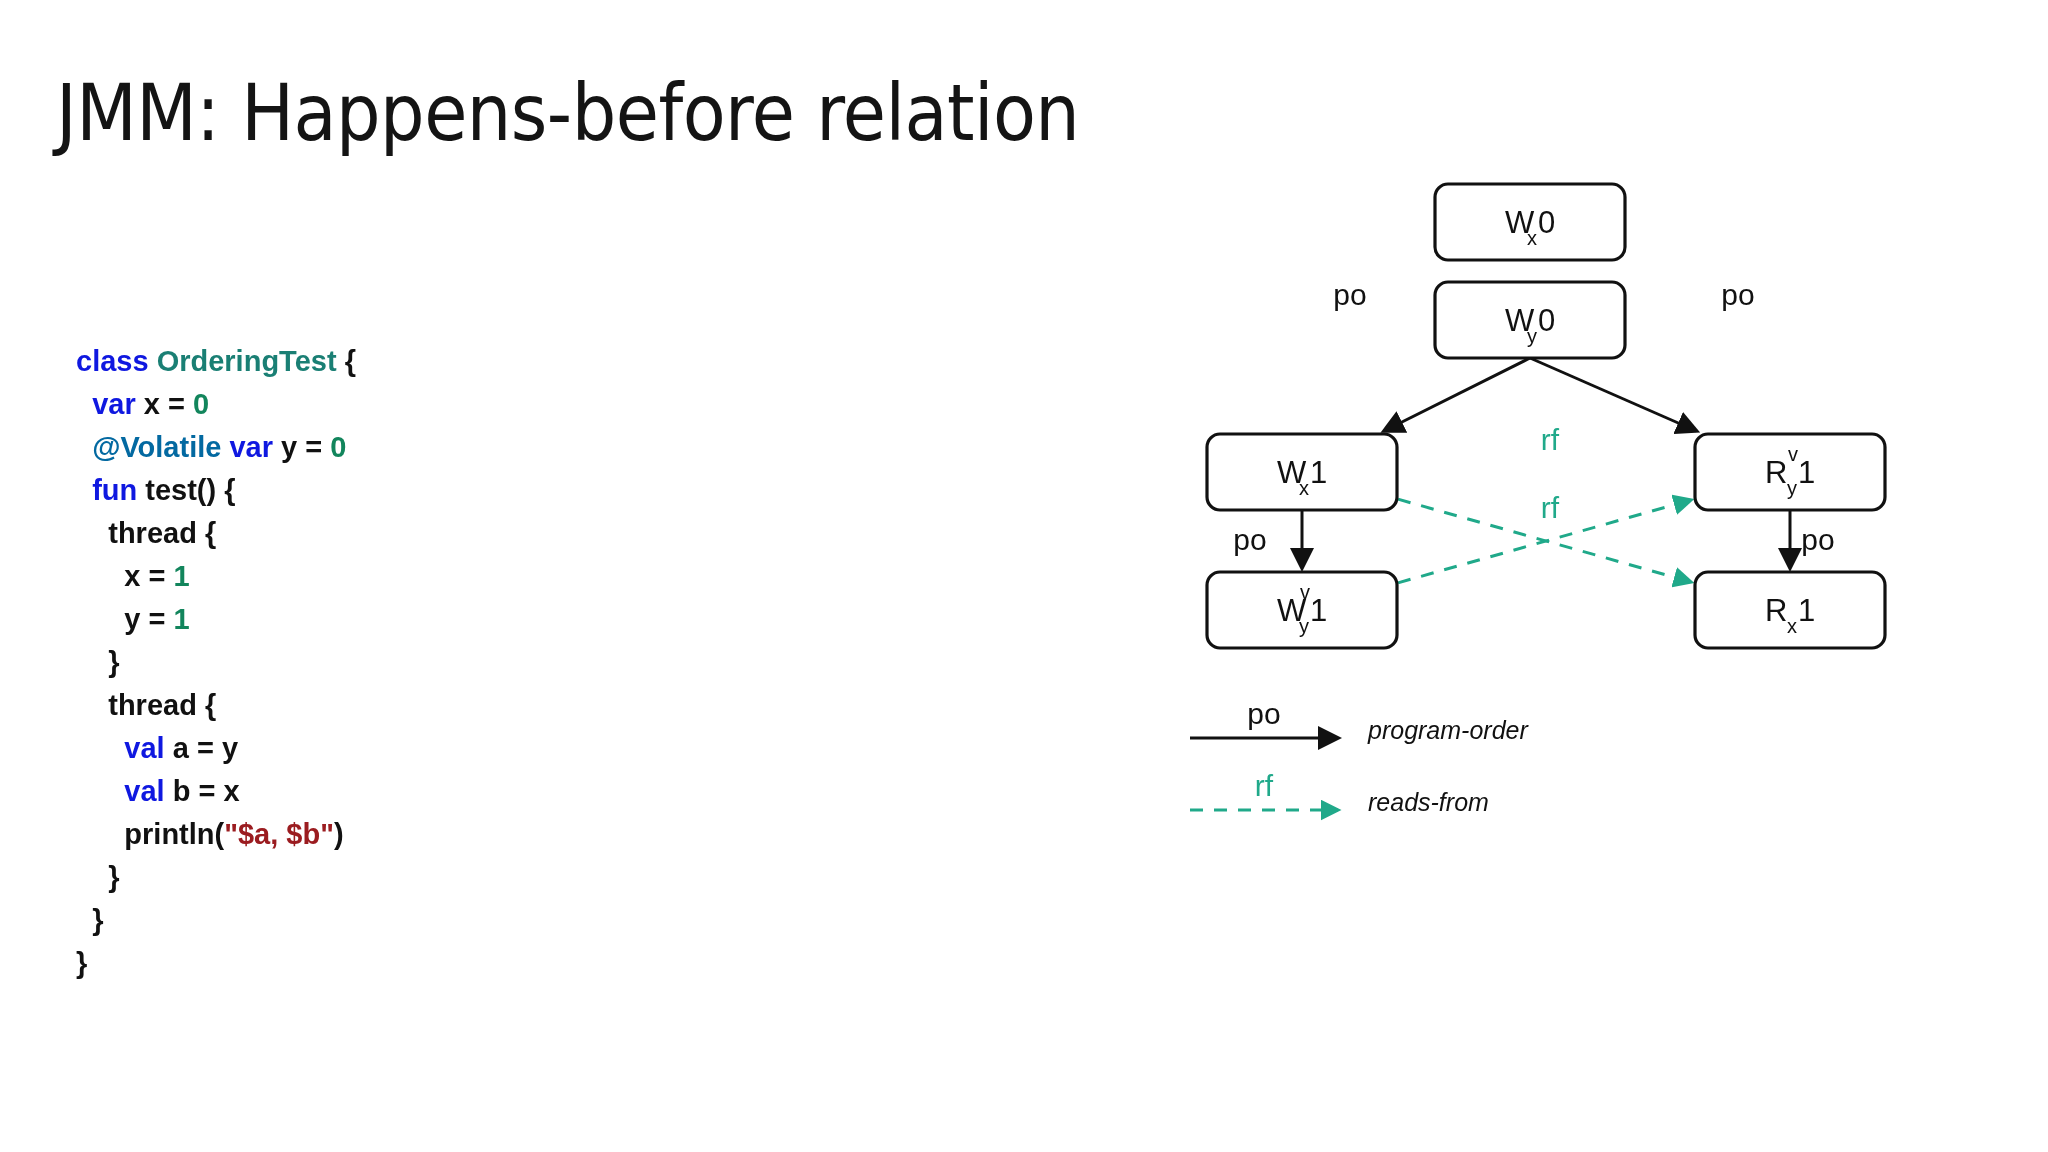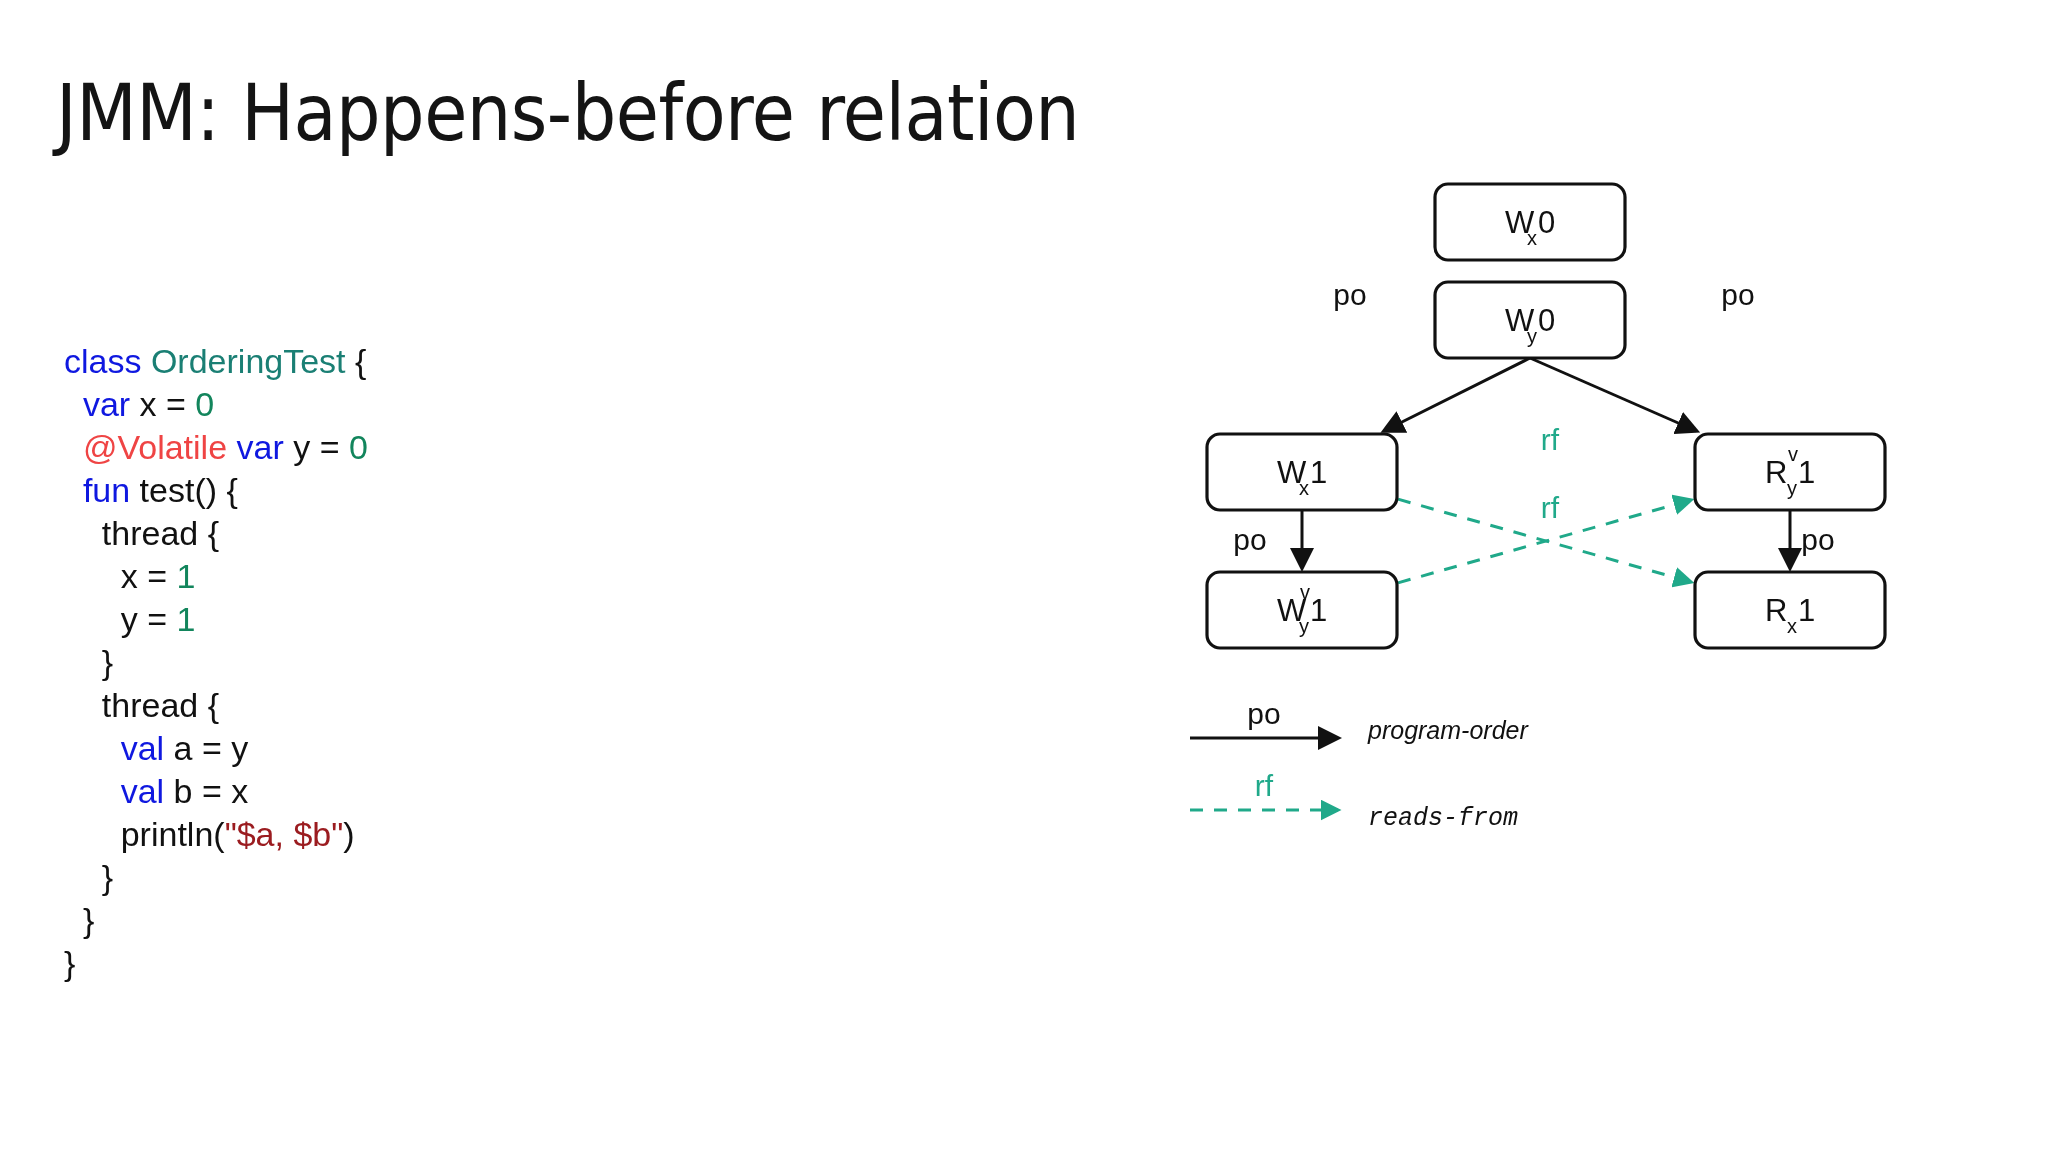--- a/index.html
+++ b/index.html
@@ -26,33 +26,34 @@
     font-weight: 300;
     color: #141414;
     letter-spacing: -0.5px;
     white-space: nowrap;
     font-family: "DejaVu Sans Condensed", "Liberation Sans", sans-serif;
   }
 
   
   #code-block {
     position: absolute;
-    left: 64px;
+    left: 76px;
     top: 340px;
     font-family: "Liberation Sans", sans-serif;
-    font-size: 34px;
+    font-size: 29px;
     line-height: 43px;
     color: #111111;
     white-space: pre;
+    font-weight: bold;
   }
   .code-line { white-space: pre; }
   .kw   { color: #0f18e0; }
   .type { color: #1a7f74; }
   .num  { color: #12855c; }
-  .ann  { color: #ef4444; }
+  .ann  { color: #0369a1; }
   .str  { color: #9b1c20; }
   .plain{ color: #111111; }
 
   
   #diagram {
     position: absolute;
     left: 1150px;
     top: 150px;
     width: 820px;
     height: 560px;
@@ -206,15 +207,15 @@
           <path d="M 0 0 L 12 6 L 0 12 z" fill="#20a98a"></path>
         </marker>
       </defs>
       <g id="legend-layer">
           <line x1="0" y1="38" x2="148" y2="38" stroke="#111111" stroke-width="3" fill="none" marker-end="url(#arrow-po-lg)"></line>
           <text x="74" y="24" text-anchor="middle" class="edge-label">po</text>
           <line x1="0" y1="110" x2="148" y2="110" stroke="#20a98a" stroke-width="3" fill="none" marker-end="url(#arrow-rf-lg)" stroke-dasharray="13 11"></line>
           <text x="74" y="96" text-anchor="middle" class="edge-label-rf">rf</text>
         </g>
     </svg>
-  <div class="legend-text" style="left: 178px; top: 16px;">program-order</div><div class="legend-text" style="left: 178px; top: 104px; font-family: Liberation Mono, monospace;">reads-from</div></div>
+  <div class="legend-text" style="left: 178px; top: 16px;">program-order</div><div class="legend-text" style="left: 178px; top: 88px;">reads-from</div></div>
 
 </div>
 
 </body></html>

